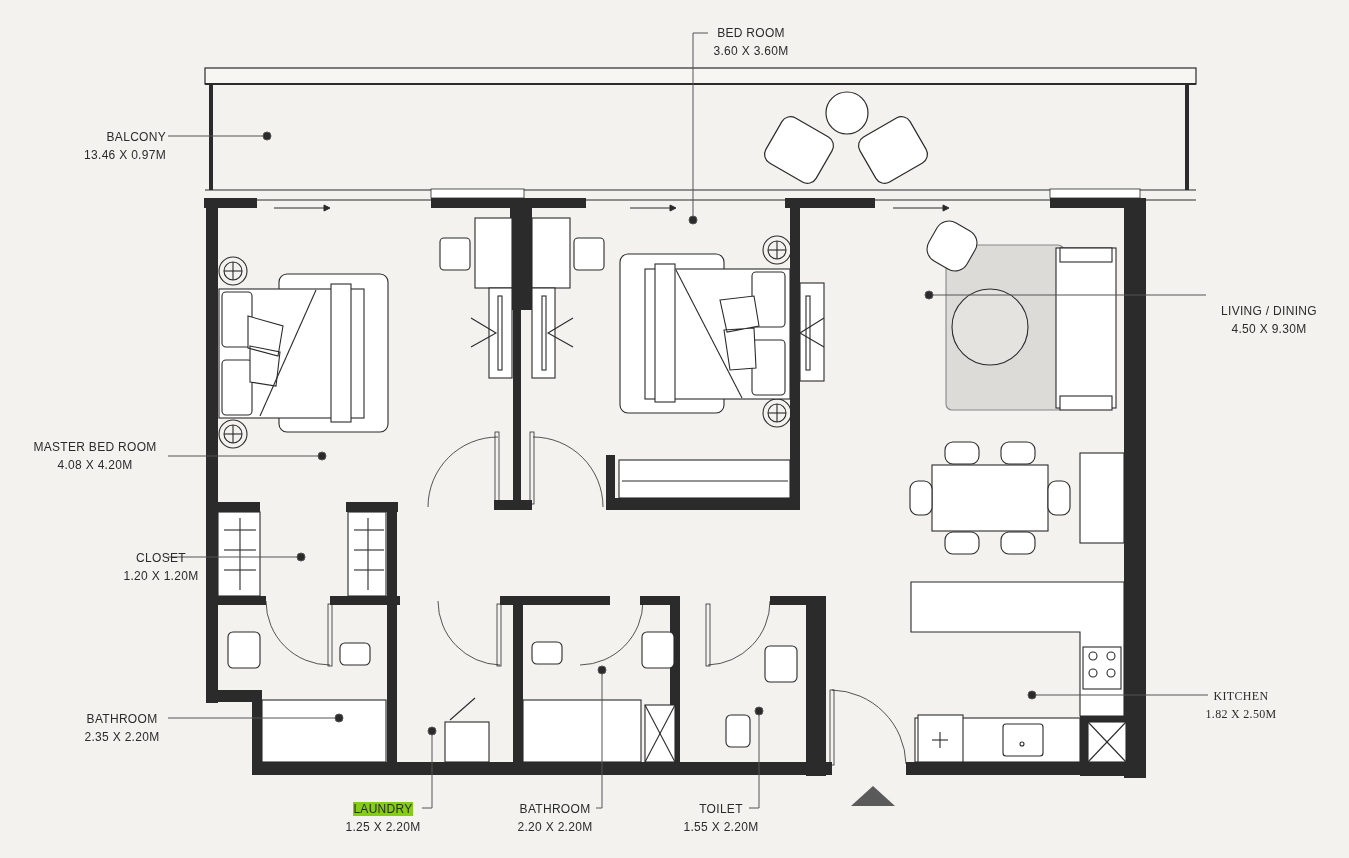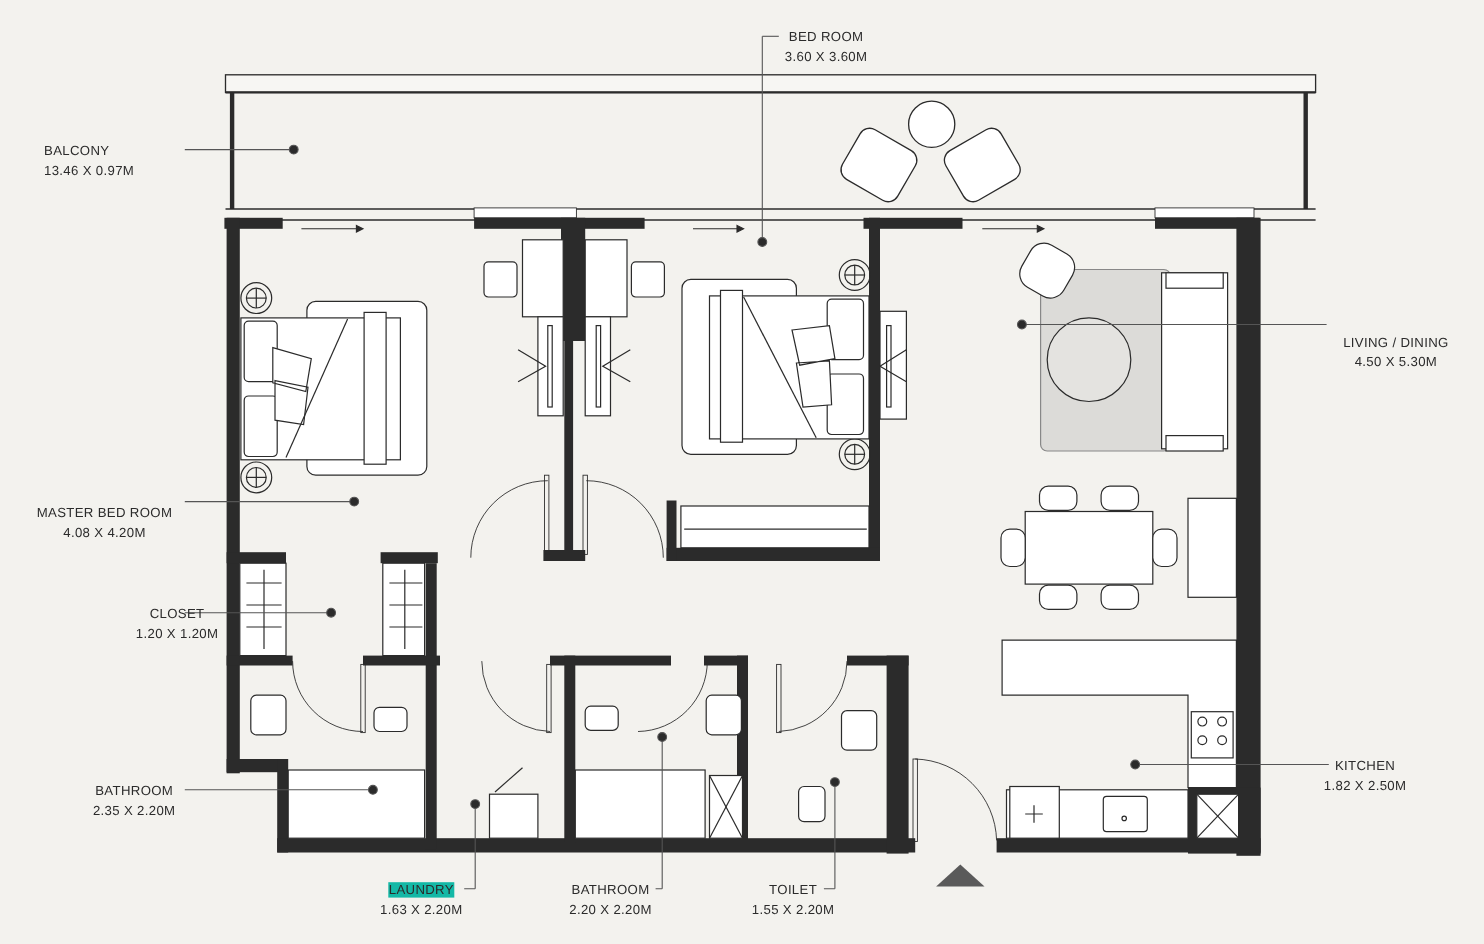--- a/index.html
+++ b/index.html
@@ -1,20 +1,20 @@
 <!DOCTYPE html>
 <html><head>
 <meta charset="utf-8">
 <style>
   html,body{margin:0;padding:0;background:#f3f2ee;}
   body{width:1349px;height:858px;position:relative;overflow:hidden;font-family:"Liberation Sans","DejaVu Sans",sans-serif;}
   svg{position:absolute;left:0;top:0;}
   .lbl{position:absolute;color:#2b2b2b;font-size:12px;letter-spacing:0.3px;line-height:18px;white-space:nowrap;}
-  .r{text-align:left;} .c{text-align:center;}
-  .hl{background:#14b8a6;}
+  .r{text-align:right;} .c{text-align:center;}
+  .hl{background:#84cc16;}
 </style>
 </head>
 <body>
 
 <svg width="1349" height="858" viewBox="0 0 1349 858" xmlns="http://www.w3.org/2000/svg">
   <g fill="none" stroke="#2b2b2b" stroke-width="1.2">
 
     <g>
       <rect x="205" y="68" width="991" height="16" fill="#f7f6f3"></rect>
       <line x1="205" y1="84" x2="1196" y2="84" stroke-width="2"></line>
@@ -279,41 +279,41 @@
 <div class="lbl r" style="left:40px;top:128px;width:126px;">
   <div>BALCONY</div>
   <div>13.46 X 0.97M</div>
 </div>
 <div class="lbl c" style="left:686px;top:24px;width:130px;">
   <div>BED ROOM</div>
   <div>3.60 X 3.60M</div>
 </div>
 <div class="lbl c" style="left:1204px;top:302px;width:130px;">
   <div>LIVING / DINING</div>
-  <div>4.50 X 5.30M</div>
-</div>
-<div class="lbl c" style="left:20px;top:457px;width:150px;">
+  <div>4.50 X 9.30M</div>
+</div>
+<div class="lbl c" style="left:20px;top:438px;width:150px;">
   <div>MASTER BED ROOM</div>
   <div>4.08 X 4.20M</div>
 </div>
 <div class="lbl c" style="left:106px;top:549px;width:110px;">
   <div>CLOSET</div>
   <div>1.20 X 1.20M</div>
 </div>
 <div class="lbl c" style="left:64px;top:710px;width:116px;">
   <div>BATHROOM</div>
   <div>2.35 X 2.20M</div>
 </div>
-<div class="lbl c" style="left:1186px;top:687px;width:110px;">
+<div class="lbl c" style="left:1186px;top:687px;width:110px;font-family:Liberation Serif, serif;">
   <div>KITCHEN</div>
   <div>1.82 X 2.50M</div>
 </div>
 <div class="lbl c" style="left:328px;top:800px;width:110px;">
   <div><span class="hl">LAUNDRY</span></div>
-  <div>1.63 X 2.20M</div>
+  <div>1.25 X 2.20M</div>
 </div>
 <div class="lbl c" style="left:500px;top:800px;width:110px;">
   <div>BATHROOM</div>
   <div>2.20 X 2.20M</div>
 </div>
 <div class="lbl c" style="left:666px;top:800px;width:110px;">
   <div>TOILET</div>
   <div>1.55 X 2.20M</div>
 </div>
 

